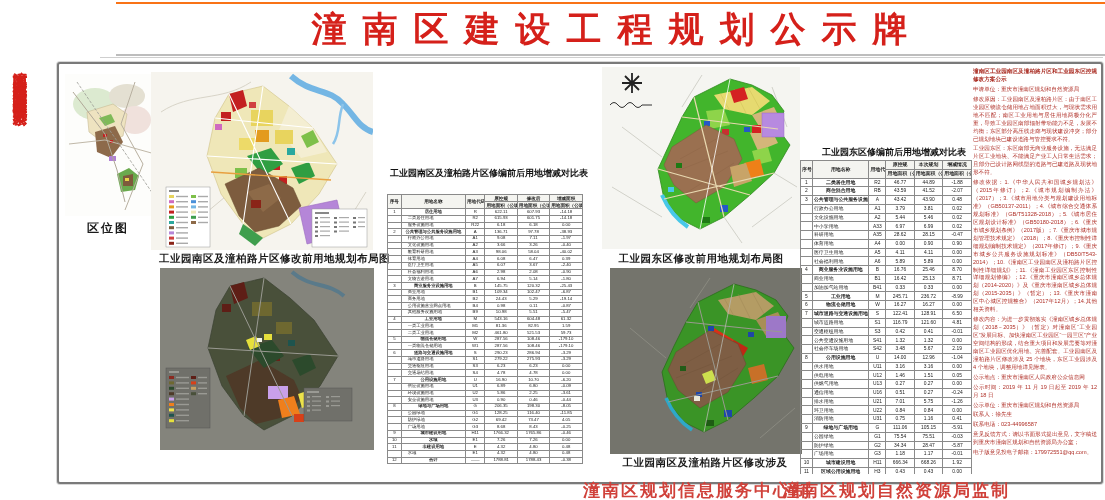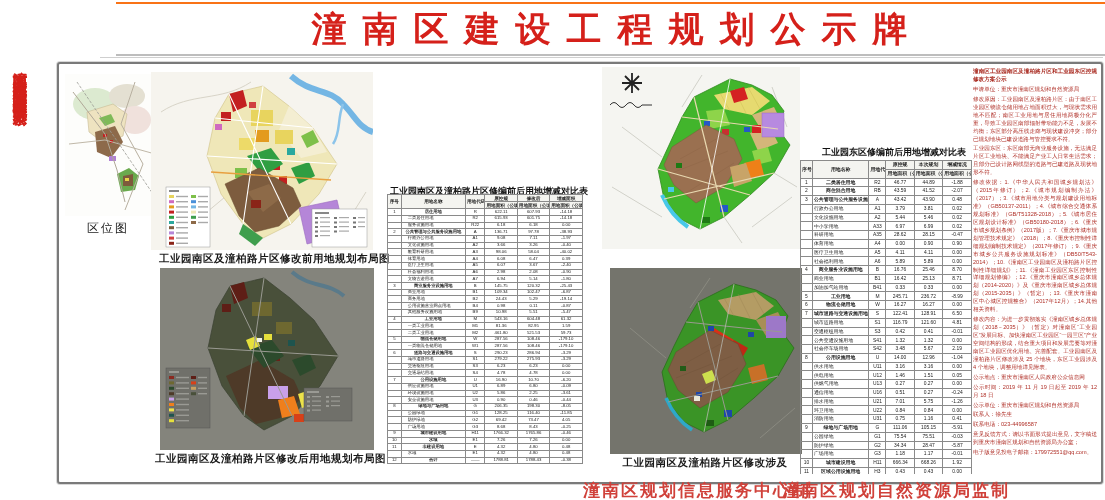--- a/index.html
+++ b/index.html
@@ -15,21 +15,21 @@
   .side-banner{position:absolute;left:8px;top:60px;height:436px;width:24px;
                writing-mode:vertical-rl;text-orientation:upright;
                color:#d5201a;font-size:14.5px;font-weight:700;letter-spacing:1.5px;line-height:24px;}
   
   .panel{position:absolute;left:57px;top:62px;width:1042px;height:418px;
          border:2px solid #7a7a7a;border-radius:3px;background:#fff;
          box-shadow:0 0 0 1px #d8d8d8;}
   .panel *{box-sizing:border-box;}
   .map-caption{position:absolute;text-align:center;font-weight:700;color:#1a1a1a;
                font-size:10.5px;white-space:nowrap;letter-spacing:0.5px;}
-  .small-caption{font-size:12px;font-weight:400;color:#1a1a1a;position:absolute;letter-spacing:2px;}
+  .small-caption{font-size:12px;font-weight:700;color:#1a1a1a;position:absolute;letter-spacing:2px;}
   .tbl-title{position:absolute;font-size:9px;font-weight:700;color:#111;text-align:center;white-space:nowrap;padding-left:12px;}
   
   .cmp-wrap{position:absolute;overflow:hidden;}
   table.cmp{border-collapse:collapse;width:100%;table-layout:fixed;}
   table.cmp th,table.cmp td{border:0.5px solid #8a8a8a;font-size:4.3px;line-height:1.1;
       padding:0.5px 1px;text-align:center;color:#222;overflow:hidden;white-space:nowrap;font-weight:400;}
   table.cmp th{font-weight:700;background:#f4f4f0;font-size:4.6px;}
   table.cmp td.sub{text-align:left;padding-left:6px;}
   table.cmp td.grp{font-weight:700;}
   table.cmp.east th,table.cmp.east td{font-size:4.9px;padding:1.2px 1px;}
@@ -238,23 +238,22 @@
       <rect x="147" y="141.5" width="3" height="2" fill="#9a9a94"></rect>
         <rect x="152" y="141.5" width="9" height="1.2" fill="#9a9a94"></rect>
       <rect x="166" y="128" width="3" height="2" fill="#9a9a94"></rect>
         <rect x="171" y="128" width="9" height="1.2" fill="#9a9a94"></rect>
       <rect x="166" y="132.5" width="3" height="2" fill="#9a9a94"></rect>
         <rect x="171" y="132.5" width="9" height="1.2" fill="#9a9a94"></rect>
       <rect x="166" y="137" width="3" height="2" fill="#9a9a94"></rect>
         <rect x="171" y="137" width="9" height="1.2" fill="#9a9a94"></rect>
     </g>
   </svg>
-  <div class="map-caption" style="left:96px;top:388px;width:226px;">工业园南区及潼柏路片区修改后用地规划布局图</div>
-
-  <div class="tbl-title" style="left:318px;top:121px;width:212px;">工业园南区及潼柏路片区修编前后用地增减对比表</div>
+
+  <div class="tbl-title" style="left:318px;top:103px;width:212px;">工业园南区及潼柏路片区修编前后用地增减对比表</div>
   <div class="cmp-wrap" style="left:328px;top:130px;width:196px;height:274px;">
     <table class="cmp" id="south-table">
         <thead>
           <tr>
             <th rowspan="2" style="width: 7%;">序号</th>
             <th rowspan="2" style="width: 33%;">用地名称</th>
             <th rowspan="2" style="width: 10%;">用地代码</th>
             <th style="width: 16.6%;">原控规</th>
             <th style="width: 16.6%;">修改后</th>
             <th style="width: 16.8%;">增减面积</th>
@@ -602,20 +601,21 @@
     <path d="M142,96 158,92 162,108 146,112 Z" fill="#ee8018"></path>
     <path d="M128,100 144,96 150,114 132,120 Z" fill="#c8a468"></path>
     <path d="M60,128 C66,142 74,152 86,160" stroke="#48c8e8" stroke-width="4" fill="none"></path>
     <rect x="66" y="120" width="6" height="5" fill="#48c8e8"></rect>
     <rect x="100" y="150" width="8" height="6" fill="#1e7a14"></rect>
     <rect x="74" y="96" width="6" height="5" fill="#1e7a14"></rect>
     <path d="M92,30 L122,150 M62,132 L172,106 M80,50 L176,62 M56,102 L148,128" stroke="#e8d8b0" stroke-width="1.2" fill="none"></path>
     <path d="M128,12 L98,162" stroke="#ffffff" stroke-width="0.8" fill="none"></path>
     <path d="M172,106 L195,120 M122,150 L140,176" stroke="#d2d2ca" stroke-width="1" fill="none"></path>
   </svg>
+  <div class="map-caption" style="left:543px;top:188px;width:198px;">工业园东区修改前用地规划布局图</div>
 
   <svg style="position:absolute;left:551px;top:204px;" width="192" height="186" viewBox="0 0 192 186">
     <rect x="0" y="0" width="192" height="186" fill="#74746c"></rect>
     <path d="M20,60 L56,90 M150,170 L185,140 M100,10 L80,40" stroke="#8a8a80" stroke-width="1" fill="none"></path>
     <path d="M88,34 124,16 146,22 166,32 178,48 172,64 184,80 168,108 144,130 118,152 94,164 74,154 58,134 52,104 64,78 76,54 Z" fill="#3a9426" stroke="#2a6e1a" stroke-width="0.8"></path>
     <path d="M108,32 146,24 164,38 146,52 118,46 Z" fill="#b49c64"></path>
     <path d="M114,30 L124,48 M128,26 L140,50 M142,24 L154,46" stroke="#9a8450" stroke-width="0.4"></path>
     <path d="M146,52 168,44 176,60 156,68 Z" fill="#a88e58"></path>
     <rect x="156" y="48" width="20" height="22" fill="#9d78c8"></rect>
     <path d="M104,60 124,72 116,84 96,72 Z" fill="#d83018"></path>

